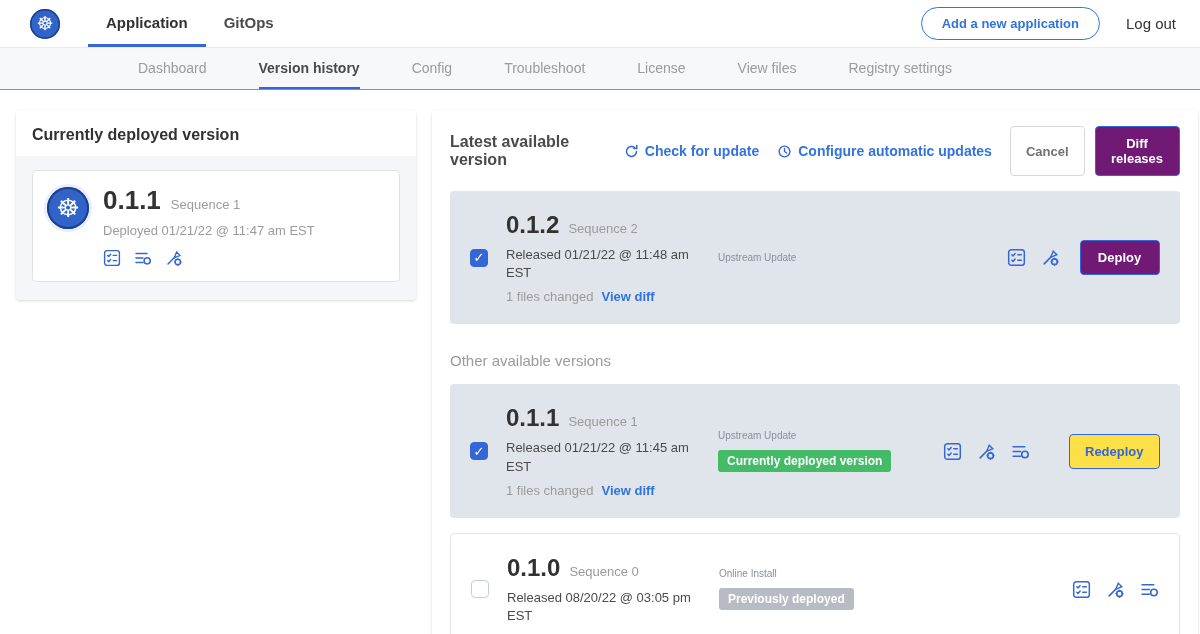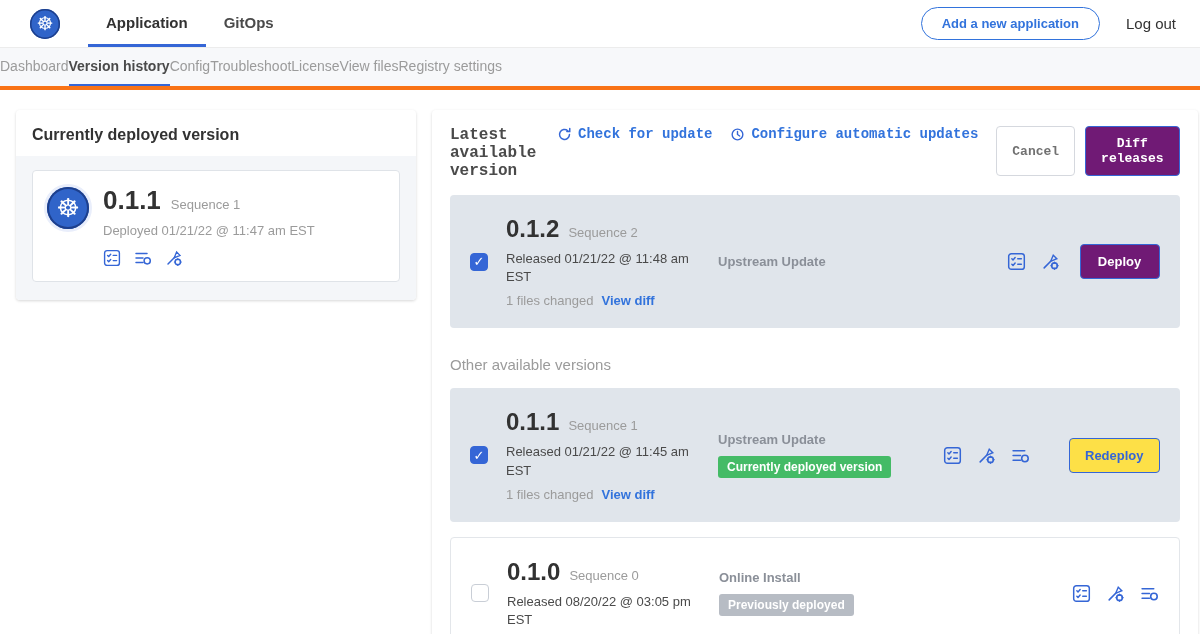--- a/index.html
+++ b/index.html
@@ -10,21 +10,21 @@
   .logo-wrap { display: flex; align-items: center; margin-right: 28px; }
   .k8s-logo { width: 30px; height: 30px; border-radius: 50%; background: #3064c9; color: #fff; display: flex; align-items: center; justify-content: center; font-size: 19px; line-height: 1; box-shadow: inset 0 0 0 1.5px #1d3f8c; }
   .topnav-tabs { display: flex; align-items: stretch; }
   .topnav-tab { display: flex; align-items: center; padding: 0 18px; font-size: 15px; font-weight: bold; color: #4a4a4a; border-bottom: 3px solid transparent; cursor: pointer; }
   .topnav-tab.active { color: #323232; border-bottom-color: #3566d6; }
   .topnav-right { margin-left: auto; display: flex; align-items: center; gap: 26px; }
   .pill-btn { background: #fff; border: 1.5px solid #3273dc; color: #3273dc; font-weight: bold; font-size: 13px; padding: 8px 20px; border-radius: 17px; cursor: pointer; font-family: inherit; }
   .logout { font-size: 15px; color: #323232; cursor: pointer; }
 
   
-  .subnav { height: 42px; background: #f7f8fa; border-bottom: 4px solid #f97316; display: flex; align-items: stretch; }
+  .subnav { height: 42px; background: #f7f8fa; border-bottom: 1px solid #f97316; display: flex; align-items: stretch; padding-left: 138px; gap: 52px; }
   .subnav-item { display: flex; align-items: center; font-size: 14px; color: #9b9b9b; border-bottom: 2px solid transparent; cursor: pointer; white-space: nowrap; }
   .subnav-item.active { color: #4a4a4a; font-weight: bold; border-bottom-color: #3566d6; }
 
   
   .main { display: flex; align-items: flex-start; gap: 16px; padding: 20px 16px; }
   .panel { background: #fff; border-radius: 4px; box-shadow: 0 1px 3px rgba(0,0,0,0.16); }
   .left-panel { flex: 0 0 400px; overflow: hidden; }
   .left-panel h2 { font-size: 16px; font-weight: bold; color: #323232; padding: 16px 16px 12px; }
   .gray-area { background: #f4f6f9; padding: 14px 16px 18px; }
   .deployed-card { background: #fff; border: 1px solid #dfe3e8; border-radius: 4px; padding: 14px; display: flex; gap: 14px; }
@@ -32,21 +32,21 @@
   .dep-version-line { display: flex; align-items: baseline; gap: 10px; }
   .dep-version { font-size: 26px; font-weight: bold; color: #323232; }
   .dep-seq { font-size: 13px; color: #9b9b9b; }
   .dep-date { font-size: 13px; color: #9b9b9b; margin-top: 7px; }
   .icon-row { display: flex; gap: 13px; margin-top: 11px; }
   .icon { color: #3566d6; display: inline-flex; cursor: pointer; }
   .icon svg { display: block; }
 
   
   .right-panel { flex: 1; padding: 16px 18px 18px; }
-  .avail-header { display: flex; align-items: flex-start; font-family: Liberation Mono, monospace; }
+  .avail-header { display: flex; align-items: center; }
   .avail-title { font-size: 16px; font-weight: bold; color: #4a4a4a; margin-right: 16px; }
   .hlink { display: inline-flex; align-items: center; gap: 6px; color: #3273dc; font-size: 14px; font-weight: bold; cursor: pointer; margin-right: 18px; white-space: nowrap; }
   .header-btns { margin-left: auto; display: flex; gap: 10px; }
   .btn { font-family: inherit; font-size: 13px; font-weight: bold; border-radius: 4px; padding: 9px 15px; cursor: pointer; }
   .btn.secondary { background: #fff; border: 1px solid #d5d8de; color: #717171; }
   .btn.primary { background: #701a75; border: 1px solid #3566d6; color: #fff; }
   .btn.outline { background: #fde047; border: 1px solid #3566d6; color: #3566d6; margin-left: 39px; }
 
   .other-title { font-size: 15px; color: #9b9b9b; margin-top: 28px; }
 
@@ -59,21 +59,21 @@
   .checkbox .check { color: #fff; font-size: 13px; font-weight: bold; line-height: 1; display: none; }
   .checkbox.checked .check { display: block; }
   .vcol { width: 212px; flex: 0 0 212px; }
   .vline { display: flex; align-items: baseline; gap: 9px; }
   .vnum { font-size: 24px; font-weight: bold; color: #323232; }
   .vseq { font-size: 13px; color: #9b9b9b; }
   .vreleased { font-size: 13px; font-weight: normal; color: #4a4a4a; margin-top: 7px; max-width: 190px; line-height: 1.4; }
   .vfiles { margin-top: 7px; font-size: 13px; color: #9b9b9b; }
   .viewdiff { color: #3273dc; font-weight: bold; margin-left: 8px; cursor: pointer; text-decoration: none; }
   .scol { width: 225px; flex: 0 0 225px; }
-  .source { font-size: 13px; font-weight: bold; color: #8a8f98; }
+  .source { font-size: 10px; font-weight: normal; color: #8a8f98; }
   .badge { display: inline-block; margin-top: 9px; font-size: 12px; font-weight: bold; color: #fff; padding: 4px 9px; border-radius: 3px; white-space: nowrap; }
   .badge.green { background: #44bb66; }
   .badge.gray { background: #b7bcc4; }
   .spacer { flex: 1; }
   .row-icons { display: flex; gap: 15px; align-items: center; }
   .row-action { margin-left: 20px; min-width: 80px; }
 </style>
 </head>
 <body>
 

